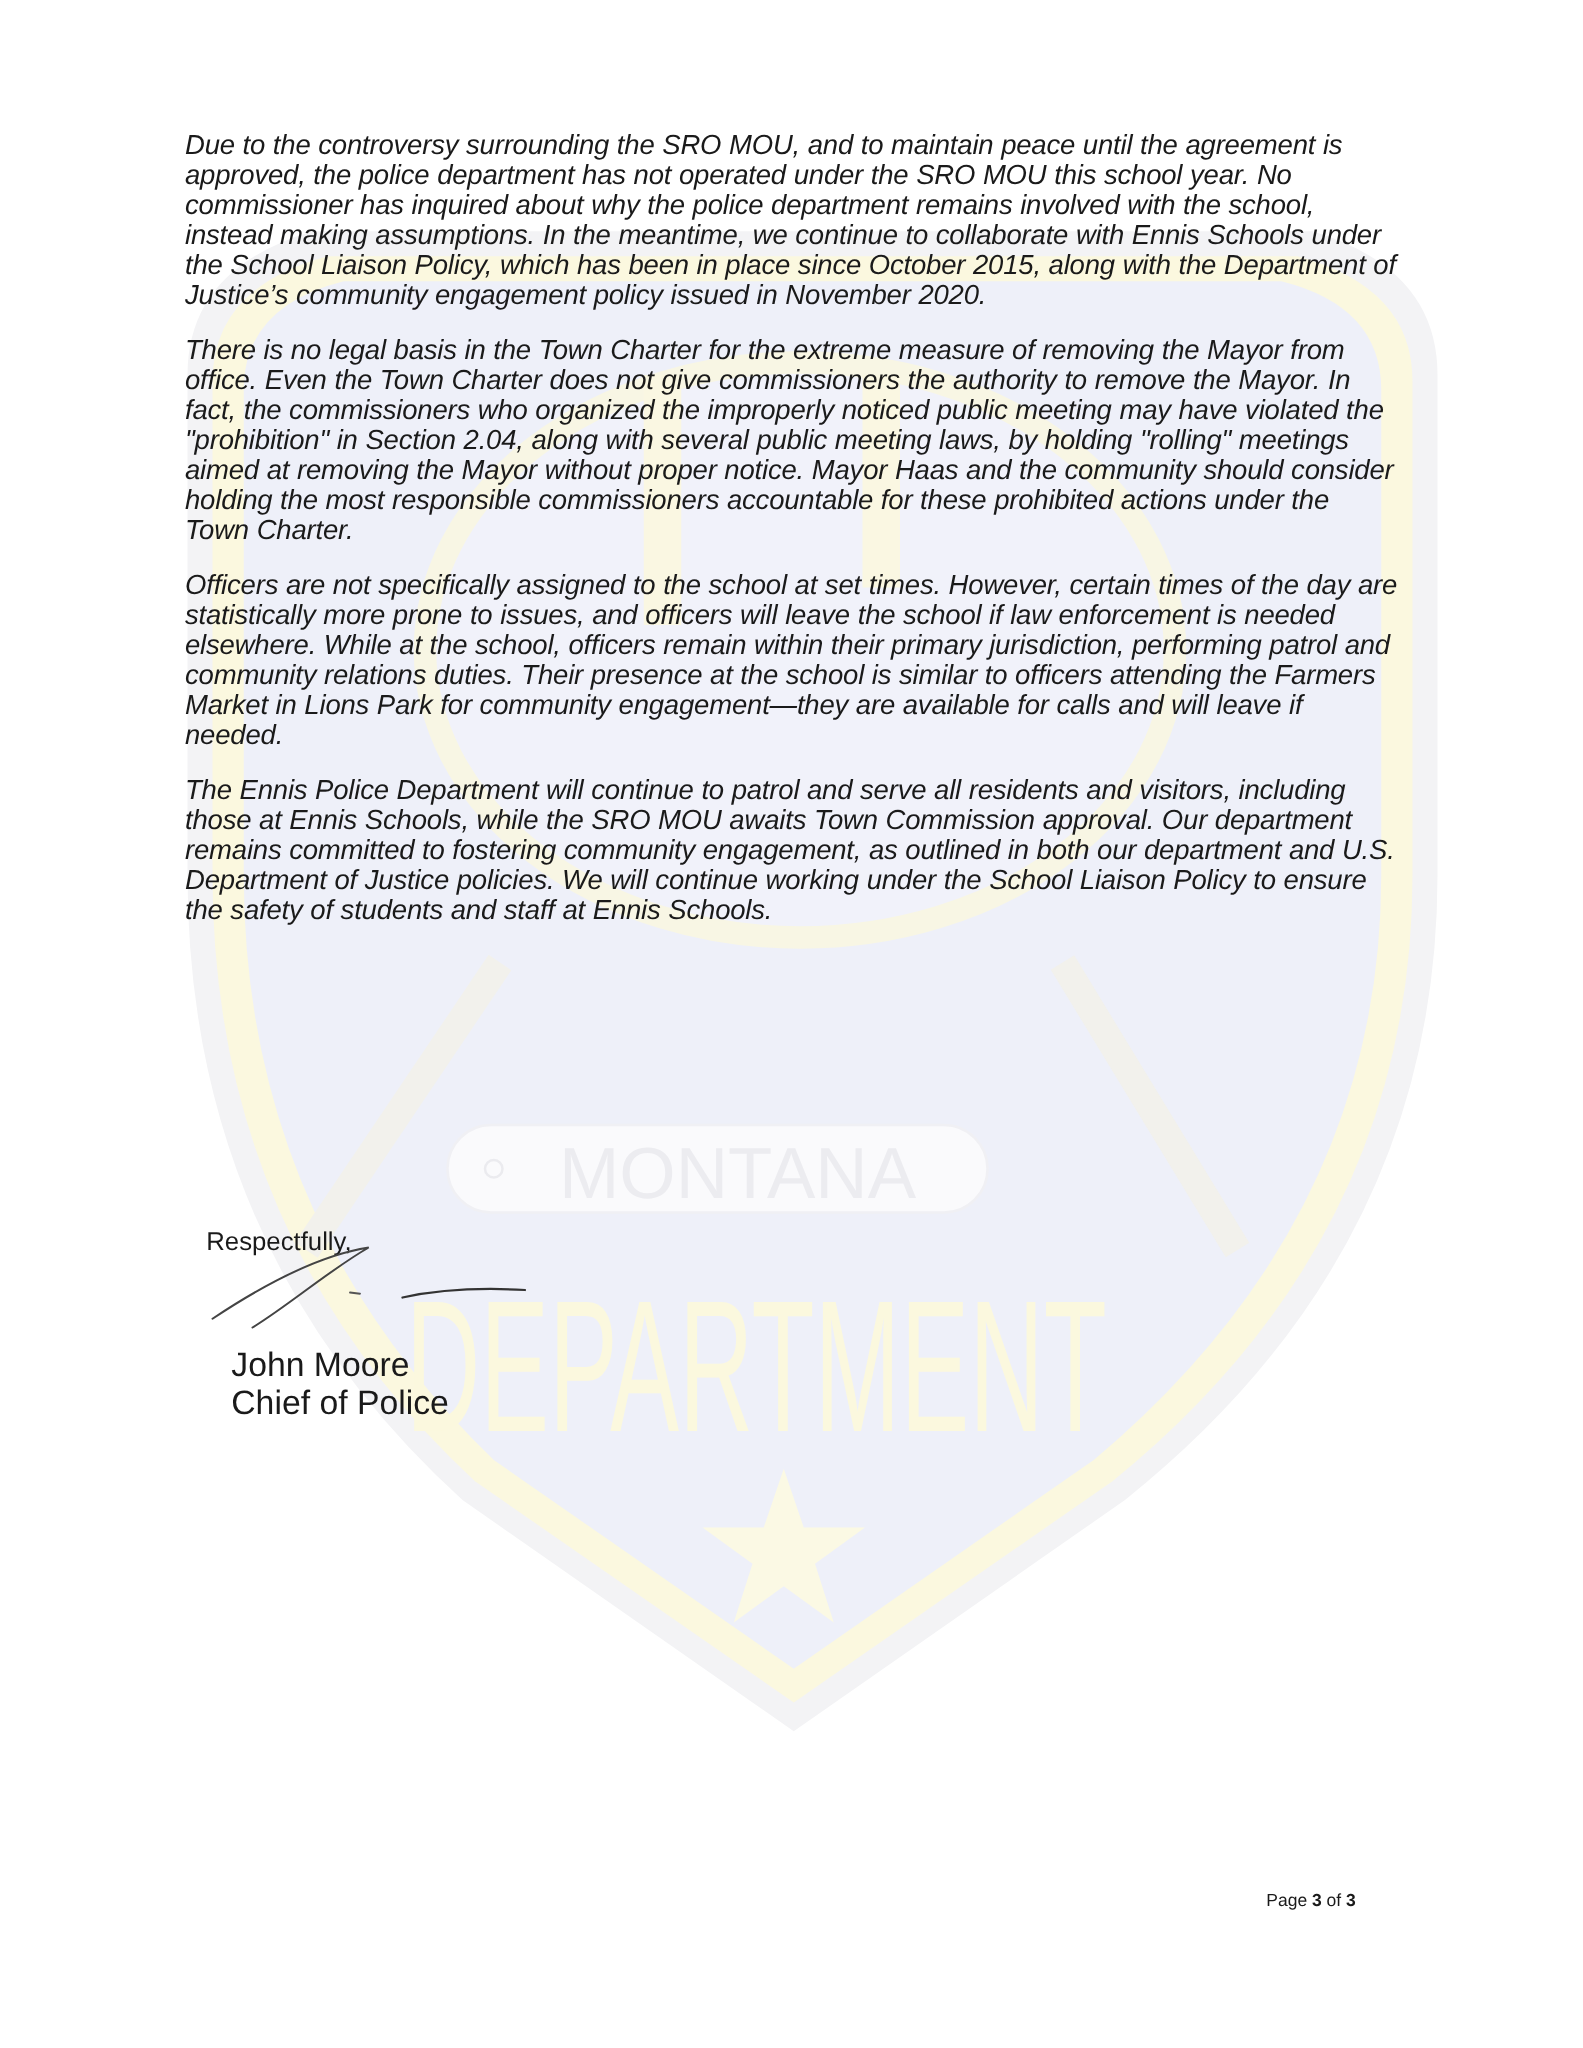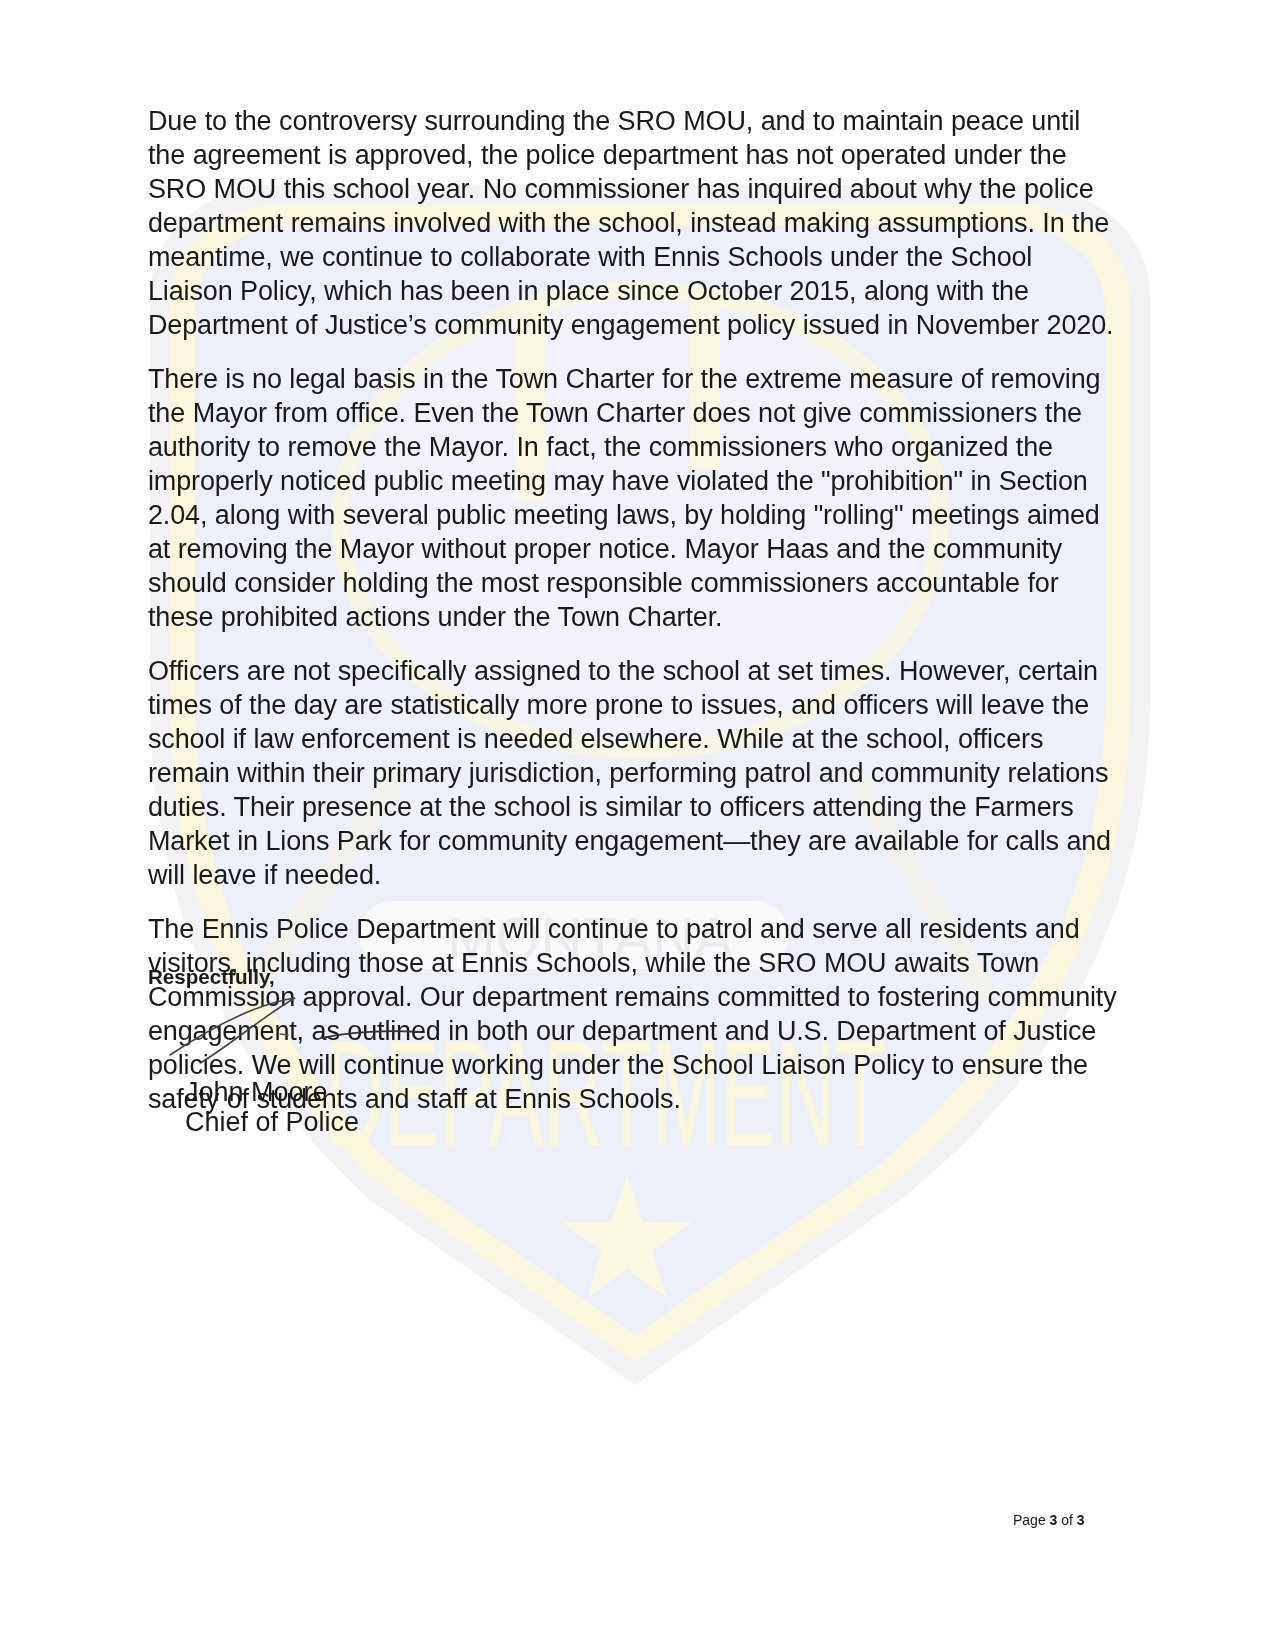--- a/index.html
+++ b/index.html
@@ -5,24 +5,24 @@
   html, body { margin: 0; padding: 0; }
   body {
     width: 1266px; height: 1638px; background: #ffffff;
     position: relative; overflow: hidden;
     font-family: "Liberation Sans", "DejaVu Sans", sans-serif;
     color: #1a1a1a;
   }
   .watermark { position: absolute; left: 0; top: 0; width: 1266px; height: 1638px; z-index: 0; }
   .page { position: absolute; left: 148px; top: 104px; width: 970px; z-index: 1; }
   .para {
-    font-size: 27px; line-height: 34px; margin: 0 0 20px 0;
-    letter-spacing: -0.15px; word-spacing: 0.2px;
+    font-size: 22px; line-height: 24px; margin: 0 0 20px 0;
+    letter-spacing: -0.15px; word-spacing: 0.2px; font-style: italic;
   }
-  .closing { position: absolute; left: 148px; top: 962px; font-size: 20.6px; line-height: 30px; z-index: 1; margin: 0; font-weight: bold; }
+  .closing { position: absolute; left: 148px; top: 962px; font-size: 20.6px; line-height: 30px; z-index: 1; margin: 17px; }
   .signature { position: absolute; left: 160px; top: 990px; width: 300px; height: 80px; z-index: 1; }
   .signer { position: absolute; left: 148px; top: 1077px; font-size: 27px; line-height: 30px; z-index: 1; margin-left: 37px; }
   .signer div { margin: 0; }
   .page-number { position: absolute; left: 1013px; top: 1505px; font-size: 14px; line-height: 30px; z-index: 1; }
   .page-number b { font-weight: bold; }
 </style>
 </head>
 <body>
 
 <svg class="watermark" viewBox="0 0 1266 1638" xmlns="http://www.w3.org/2000/svg">

